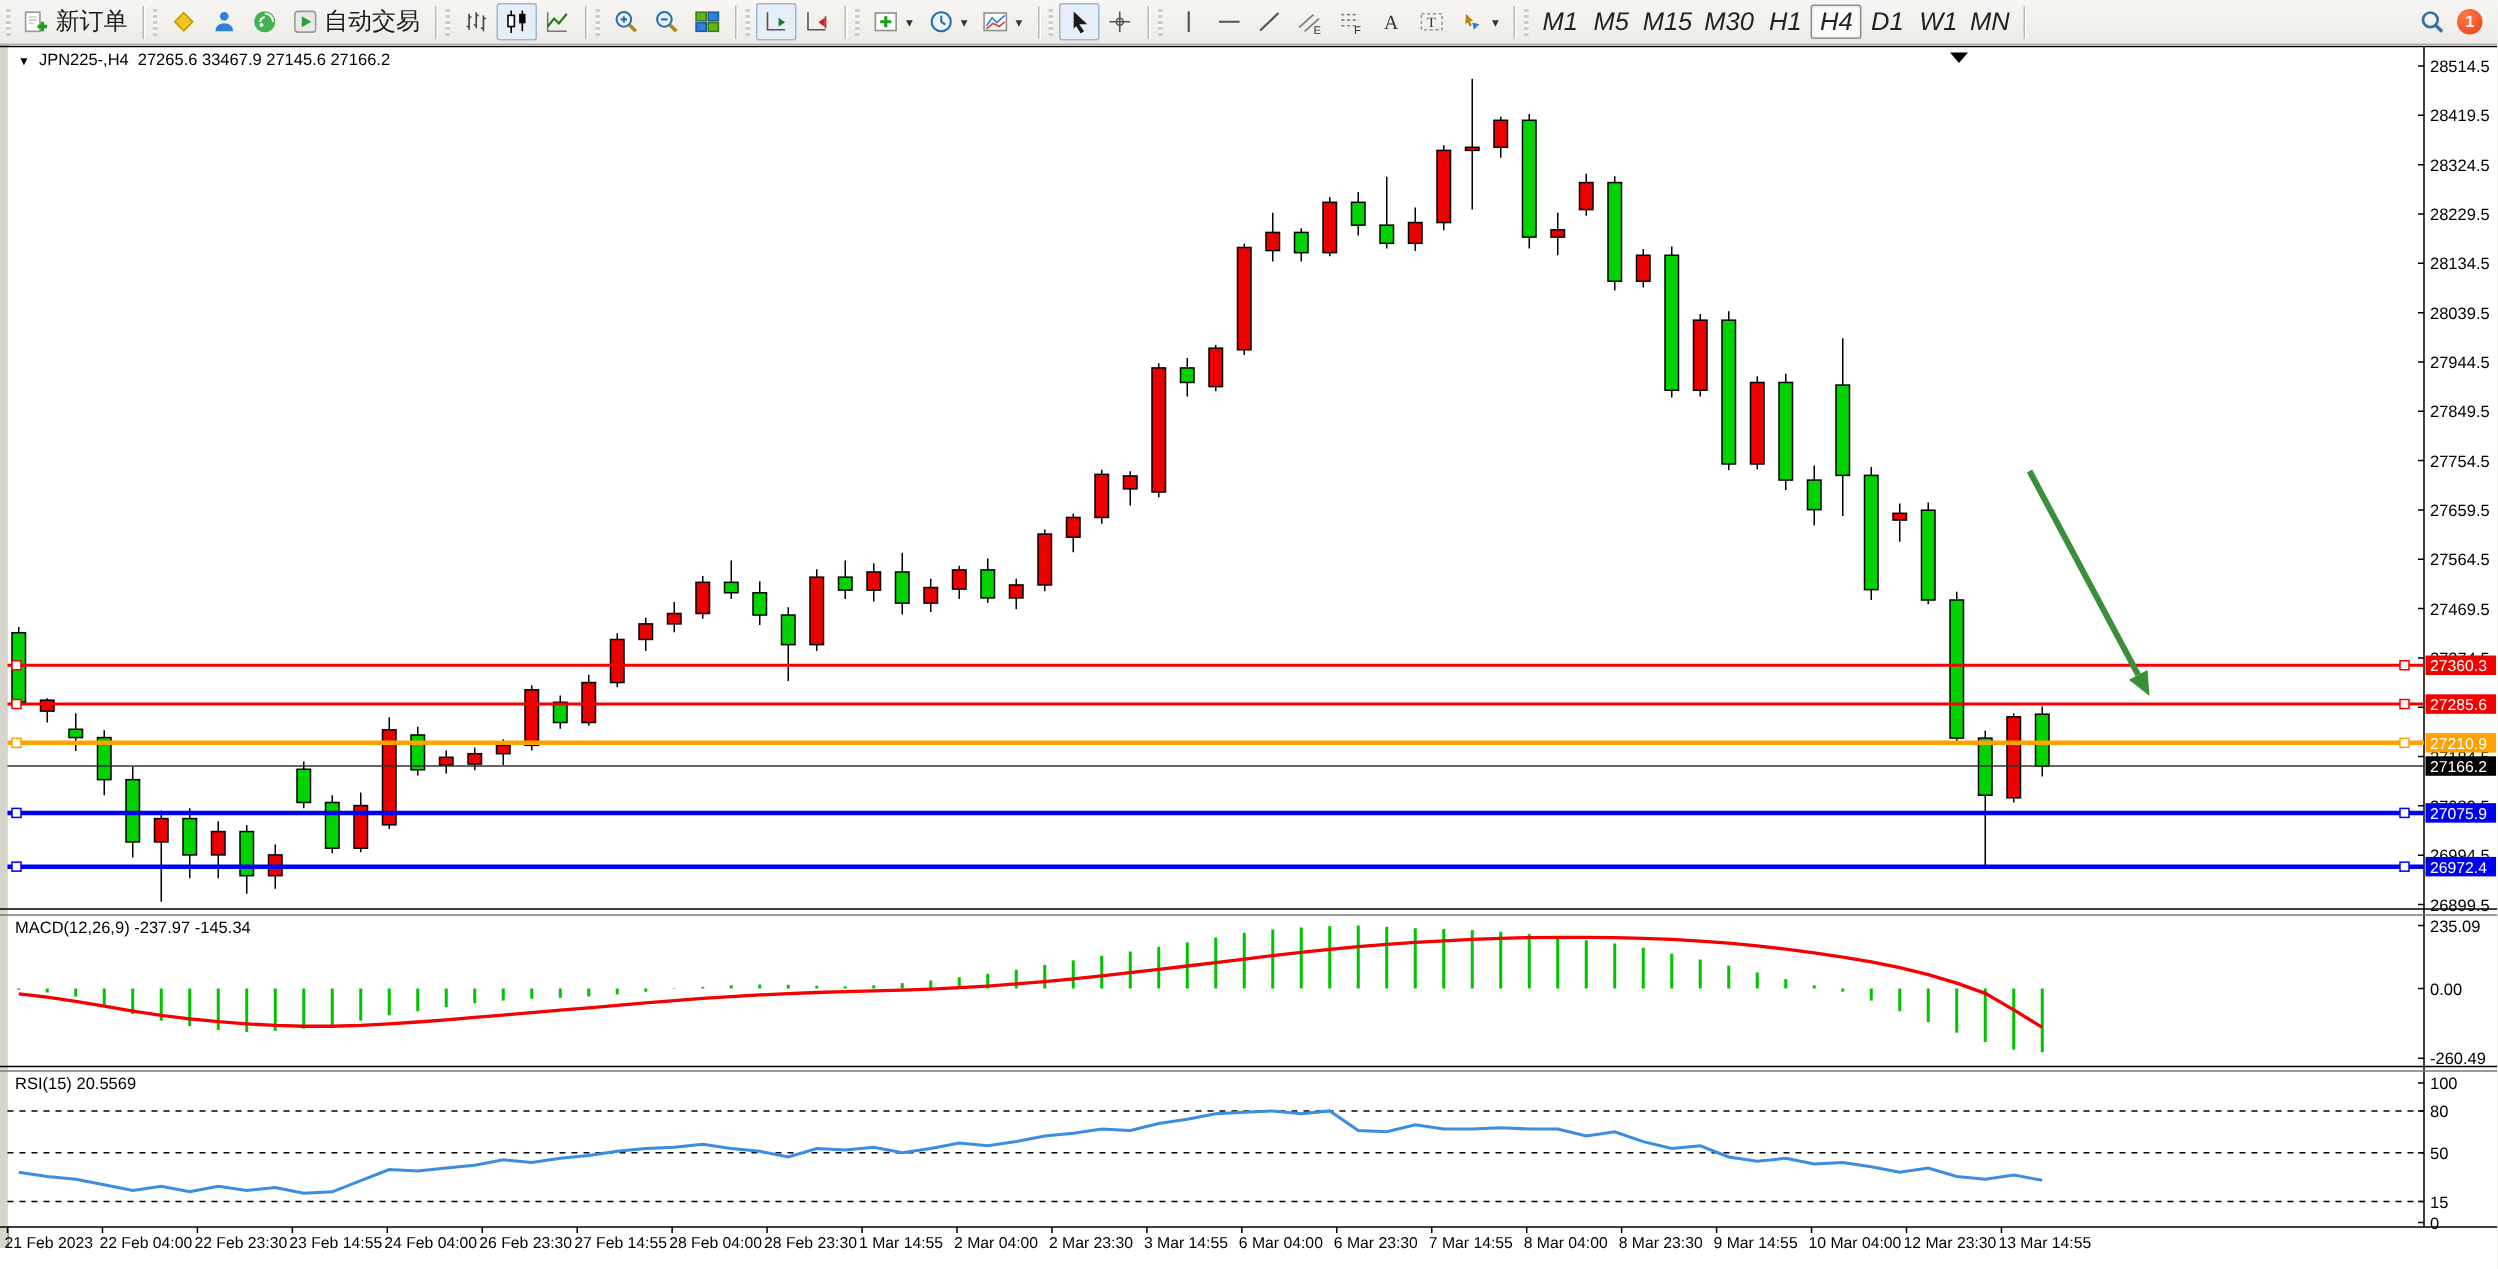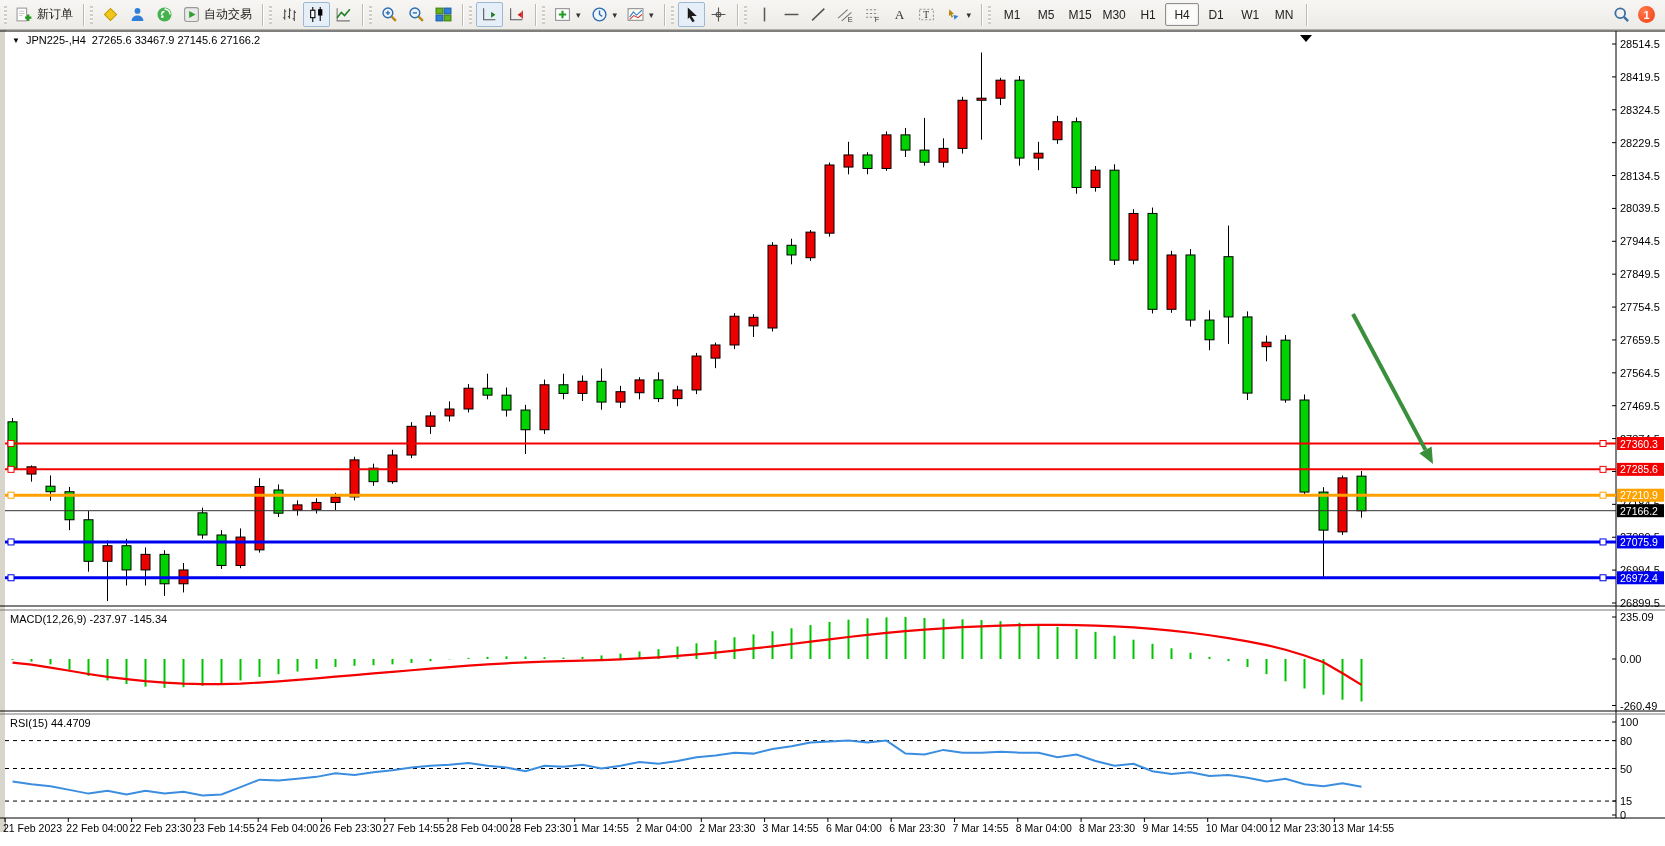--- a/index.html
+++ b/index.html
@@ -6,23 +6,23 @@
   #app{position:relative;width:1665px;height:846px;background:#ecebe8;overflow:hidden;}
   
   #toolbar{position:absolute;left:0;top:0;width:1665px;height:30px;background:linear-gradient(#f7f6f4,#ecebe7);display:flex;align-items:center;border-bottom:1px solid #b5b2ab;box-sizing:border-box;}
   .tb-group{display:flex;align-items:center;height:28px;padding:0 3px;}
   .tb-grip{width:3px;height:18px;margin:0 4px 0 1px;background:repeating-linear-gradient(#cfcdc7 0 2px,#f7f6f4 2px 4px);}
   .tb-sep{width:1px;height:22px;background:#bdbab2;margin:0 2px;box-shadow:1px 0 0 #fff;}
   .tb-btn{display:flex;align-items:center;gap:4px;height:23px;padding:0 4px;border:1px solid transparent;border-radius:2px;background:transparent;cursor:default;}
   .tb-btn.active{background:#e6eef7;border:1px solid #9db8d2;}
   .tb-btn .ic{width:17px;height:17px;display:inline-block;}
   .tb-btn .ic svg{width:17px;height:17px;display:block;}
-  .tb-btn .lbl{font-size:12px;color:#1a1a1a;white-space:nowrap;}
+  .tb-btn .lbl{font-size:16px;color:#1a1a1a;white-space:nowrap;}
   .tb-btn .caret{font-size:9px;color:#333;margin-left:1px;}
-  .tf-btn{min-width:26px;height:21px;font-size:12px;color:#222;display:flex;align-items:center;justify-content:center;border:1px solid transparent;border-radius:2px;padding:0 3px;}
+  .tf-btn{min-width:26px;height:21px;font-size:17px;color:#222;display:flex;align-items:center;justify-content:center;border:1px solid transparent;border-radius:2px;padding:0 3px;font-style:italic;}
   .tf-btn.active{background:#fbfbf9;border:1px solid #8f8f8f;box-shadow:inset 0 0 2px #cfcfcf;}
   #tb-right{margin-left:auto;display:flex;align-items:center;gap:8px;padding-right:10px;}
   #notif-badge{width:17px;height:17px;border-radius:50%;background:radial-gradient(circle at 35% 30%,#ff7a4d,#f03c10);color:#fff;font-size:11px;font-weight:bold;display:flex;align-items:center;justify-content:center;}
   
   #chartwin{position:absolute;left:0;top:30px;width:1665px;height:816px;background:#fff;}
   #chartwin .edge{position:absolute;left:0;top:0;width:5px;height:802px;background:#d8d5cd;border-right:1px solid #9a978f;}
   #chart-svg{position:absolute;left:0;top:0;}
   .ovl{position:absolute;font-size:11px;color:#000;white-space:nowrap;}
   #title-ovl{left:12px;top:4px;display:flex;gap:6px;align-items:center;}
   #title-ovl .dd{font-size:8px;}
@@ -673,17 +673,17 @@
       <span>27265.6 33467.9 27145.6 27166.2</span>
     </div>
 
     <div id="macd-ovl" class="ovl">
       <span>MACD(12,26,9)</span>
       <span>-237.97 -145.34</span>
     </div>
 
     <div id="rsi-ovl" class="ovl">
       <span>RSI(15)</span>
-      <span>44.4709</span>
+      <span>20.5569</span>
     </div>
 
   </div>
 </div>
 
 </body></html>

